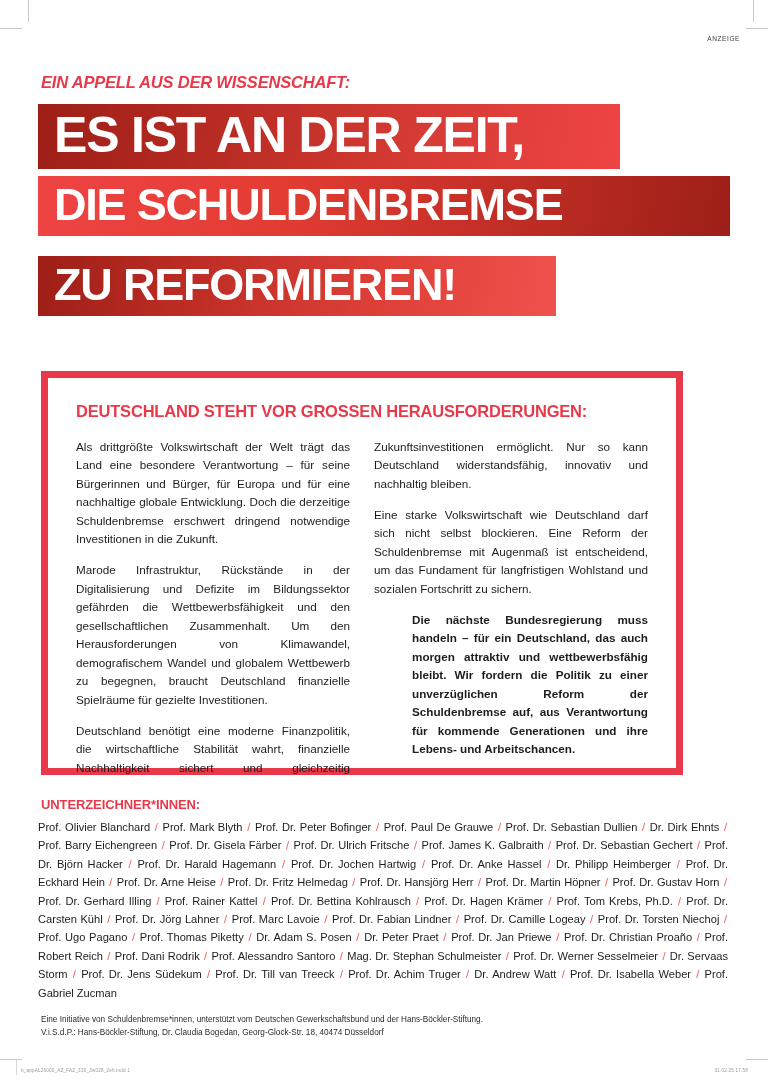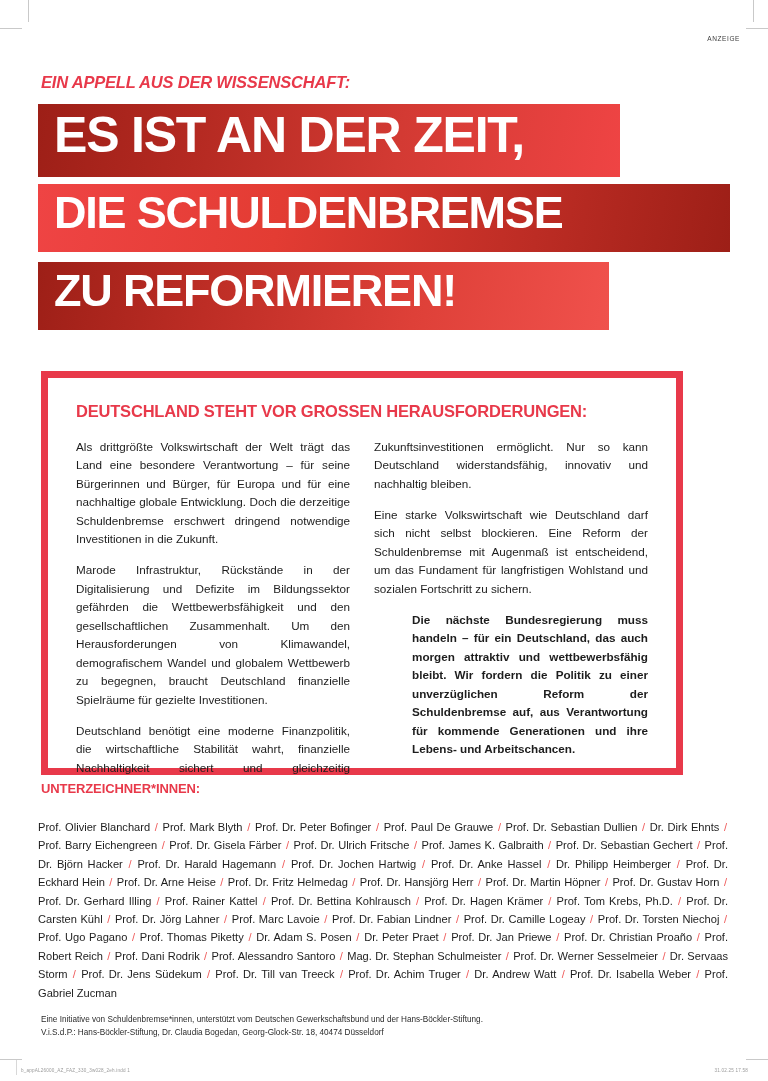--- a/index.html
+++ b/index.html
@@ -26,35 +26,35 @@
     position: absolute; left: 41px; top: 73px;
     font-size: 16.5px; font-weight: 800; letter-spacing: -0.2px;
     color: #e8394a; font-family: "Liberation Sans", sans-serif; font-style: italic;
   }
 
   .bars { position: absolute; left: 38px; top: 104px; width: 692px; }
   .bar {
     display: block; color: #fff; font-weight: 800;
     font-family: "Liberation Sans", sans-serif;
     letter-spacing: -1.2px; white-space: nowrap;
-    padding: 6px 14px 17px 16px;
+    padding: 6px 14px 9px 16px;
     line-height: 1.0;
   }
   .bar1 {
     font-size: 50px; width: 582px;
     background: linear-gradient(100deg, #9d1f17 0%, #b52a22 28%, #d33a33 62%, #ef4444 100%);
     margin-bottom: 7px;
   }
   .bar2 {
     font-size: 45px; width: 692px;
     background: linear-gradient(100deg, #ef4444 0%, #e33c33 35%, #bc2c24 72%, #9d1f17 100%);
-    margin-bottom: 10px;
+    margin-bottom: 20px;
   }
   .bar3 {
-    font-size: 45px; width: 571px;
+    font-size: 45px; width: 518px;
     background: linear-gradient(100deg, #9d1f17 0%, #bd2d25 30%, #de4038 66%, #f0514c 100%);
   }
 
   .panel {
     position: absolute; left: 41px; top: 371px; width: 642px; height: 404px;
     border: 7px solid #e8394a;
     background: #fff;
     padding: 24px 28px 7px 28px;
   }
   .panel-title {
@@ -63,21 +63,21 @@
   }
   .cols { column-count: 2; column-gap: 24px; }
   .cols p {
     font-size: 11.7px; line-height: 1.58; color: #1d1d1d;
     text-align: justify; margin-bottom: 12.5px;
     font-family: "Liberation Sans", sans-serif;
   }
   .cols p.bold { font-weight: 700; margin-left: 38px; }
 
   .sig-title {
-    position: absolute; left: 41px; top: 781px;
+    position: absolute; left: 41px; top: 797px;
     font-size: 13px; font-weight: 800; color: #e8394a; letter-spacing: -0.1px;
   }
   .sig-list {
     position: absolute; left: 38px; top: 818px; width: 690px;
     font-size: 11.1px; line-height: 1.66; color: #1d1d1d;
     text-align: justify;
   }
   .sig-list .sep { color: #ef5a5a; padding: 0 1px; }
 
   .footer {

